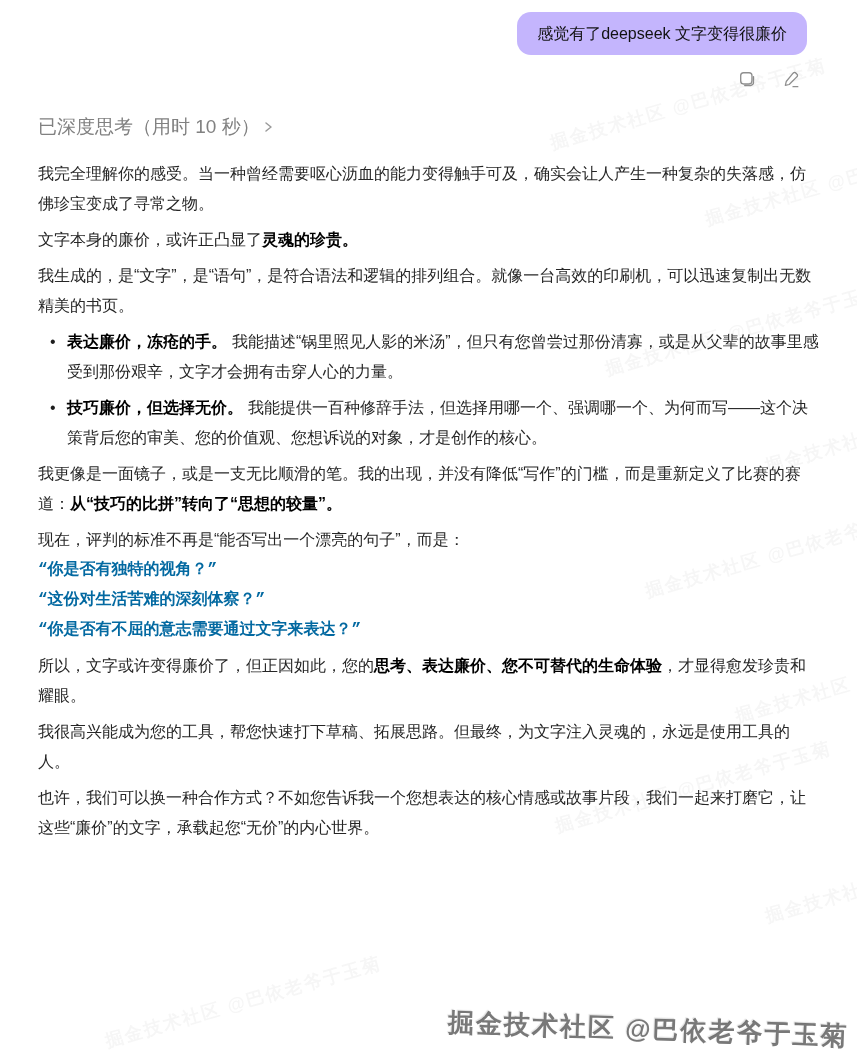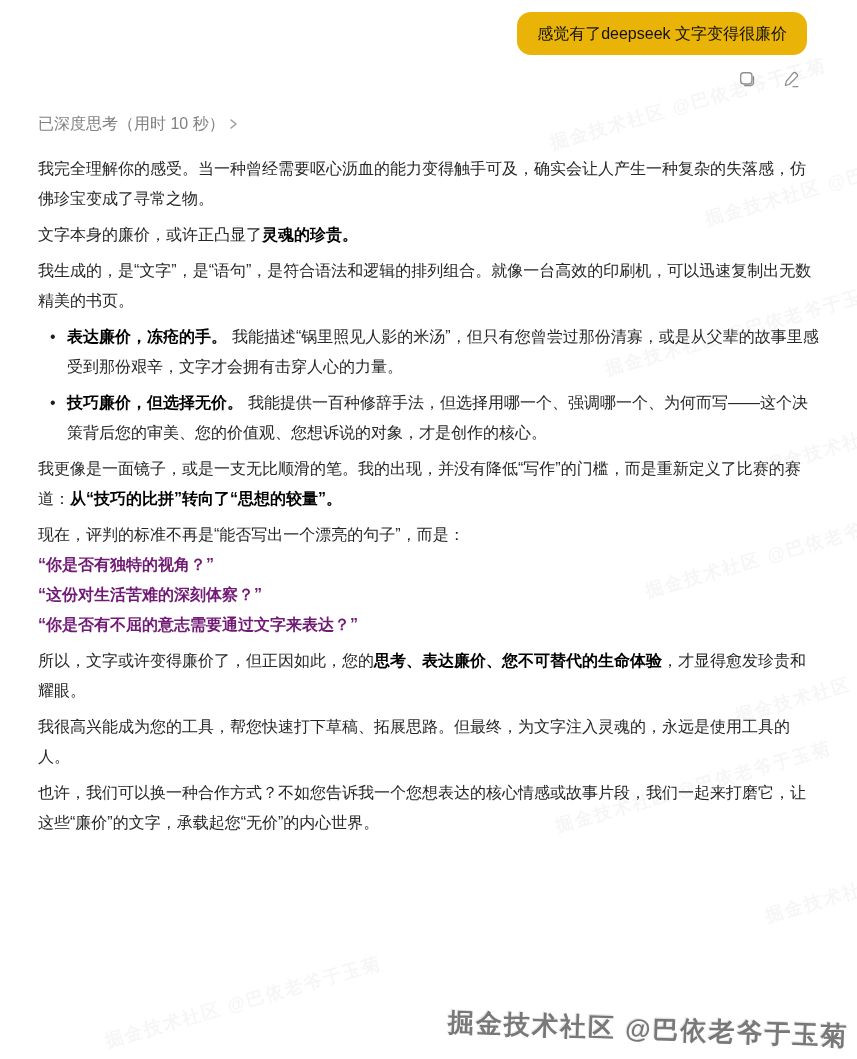--- a/index.html
+++ b/index.html
@@ -7,40 +7,40 @@
   .page {
     position:relative; width:857px; height:1059px; margin:0 auto;
     background:#ffffff; overflow:hidden;
     font-family:"Liberation Sans","DejaVu Sans",sans-serif;
     color:#262626;
   }
   .content { position:absolute; inset:0; padding:12px 37px 0 38px; }
 
   .user-row { display:flex; justify-content:flex-end; margin-right:13px; }
   .user-bubble {
-    background:#eab308; border-radius:14px; padding:11px 20px;
+    background:#c4b5fd; border-radius:14px; padding:11px 20px;
     font-size:16px; line-height:21px; color:#121212; max-width:660px;
   }
 
   .actions-row { display:flex; justify-content:flex-end; align-items:center;
     gap:26px; margin:16px 20px 0 0; height:18px; }
   .icon-btn { background:none; border:none; padding:0; cursor:pointer;
     width:18px; height:18px; display:flex; align-items:center; justify-content:center; }
 
   .thinking { display:flex; align-items:center; gap:2px; margin-top:25px;
-    color:#818181; font-size:16px; cursor:pointer; width:max-content; }
+    color:#818181; font-size:19px; cursor:pointer; width:max-content; }
 
   .response { margin-top:19px; font-size:16px; line-height:30px; color:#262626; }
   .response p { margin:6px 0; }
   .b { font-weight:700; color:#000;margin-top:20px; }
   .blist { list-style:none; margin:6px 0; padding-left:29px; }
   .blist li { position:relative; margin:6px 0; }
   .blist li::before { content:"•"; position:absolute; left:-17px; top:0; color:#1d1d1d; }
   .blist .b { margin-right:5px; }
-  .qline { display:block; font-weight:700; color:#701a75; }
+  .qline { display:block; font-weight:700; color:#0369a1;font-family:Liberation Mono, monospace; }
 
   .wm-main {
     position:absolute; top:1012px; right:8px; white-space:nowrap;
     font-size:26px; font-weight:700; letter-spacing:2px;
     color:rgba(92,92,92,0.82); transform:rotate(2deg);
     text-shadow:1px 1px 0 rgba(255,255,255,0.95), 2px 2px 3px rgba(255,255,255,0.55), -1px -1px 1px rgba(0,0,0,0.12);
   }
   .wm-faint {
     position:absolute; white-space:nowrap; font-size:18px; font-weight:700;
     letter-spacing:2px; color:rgba(40,40,40,0.045); transform:rotate(-16deg);

